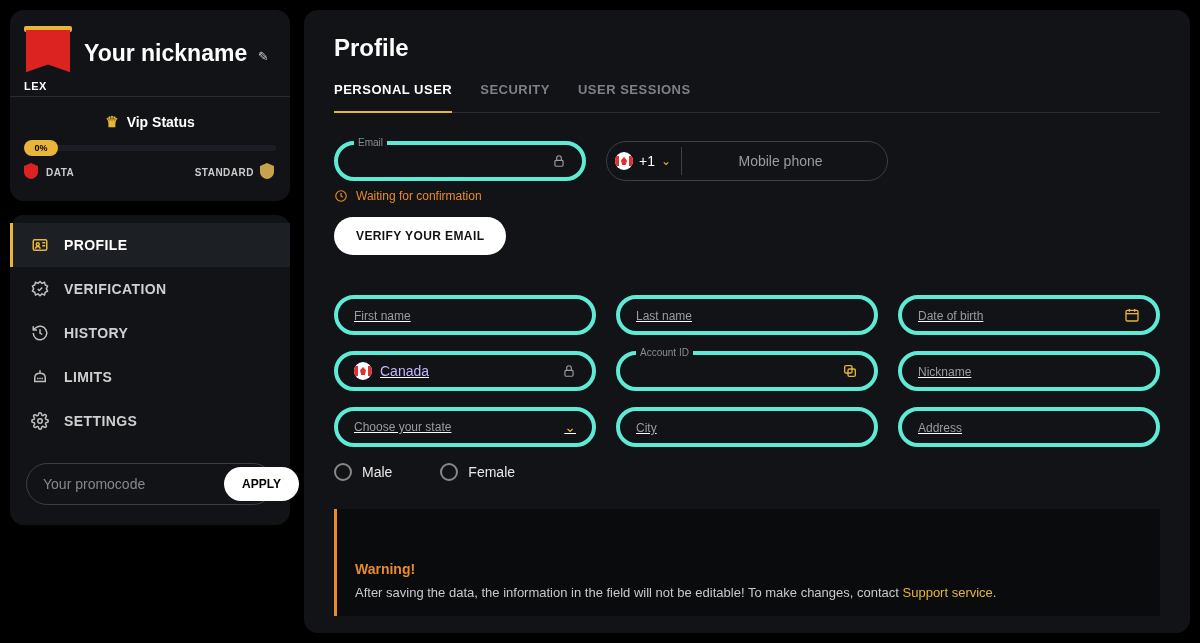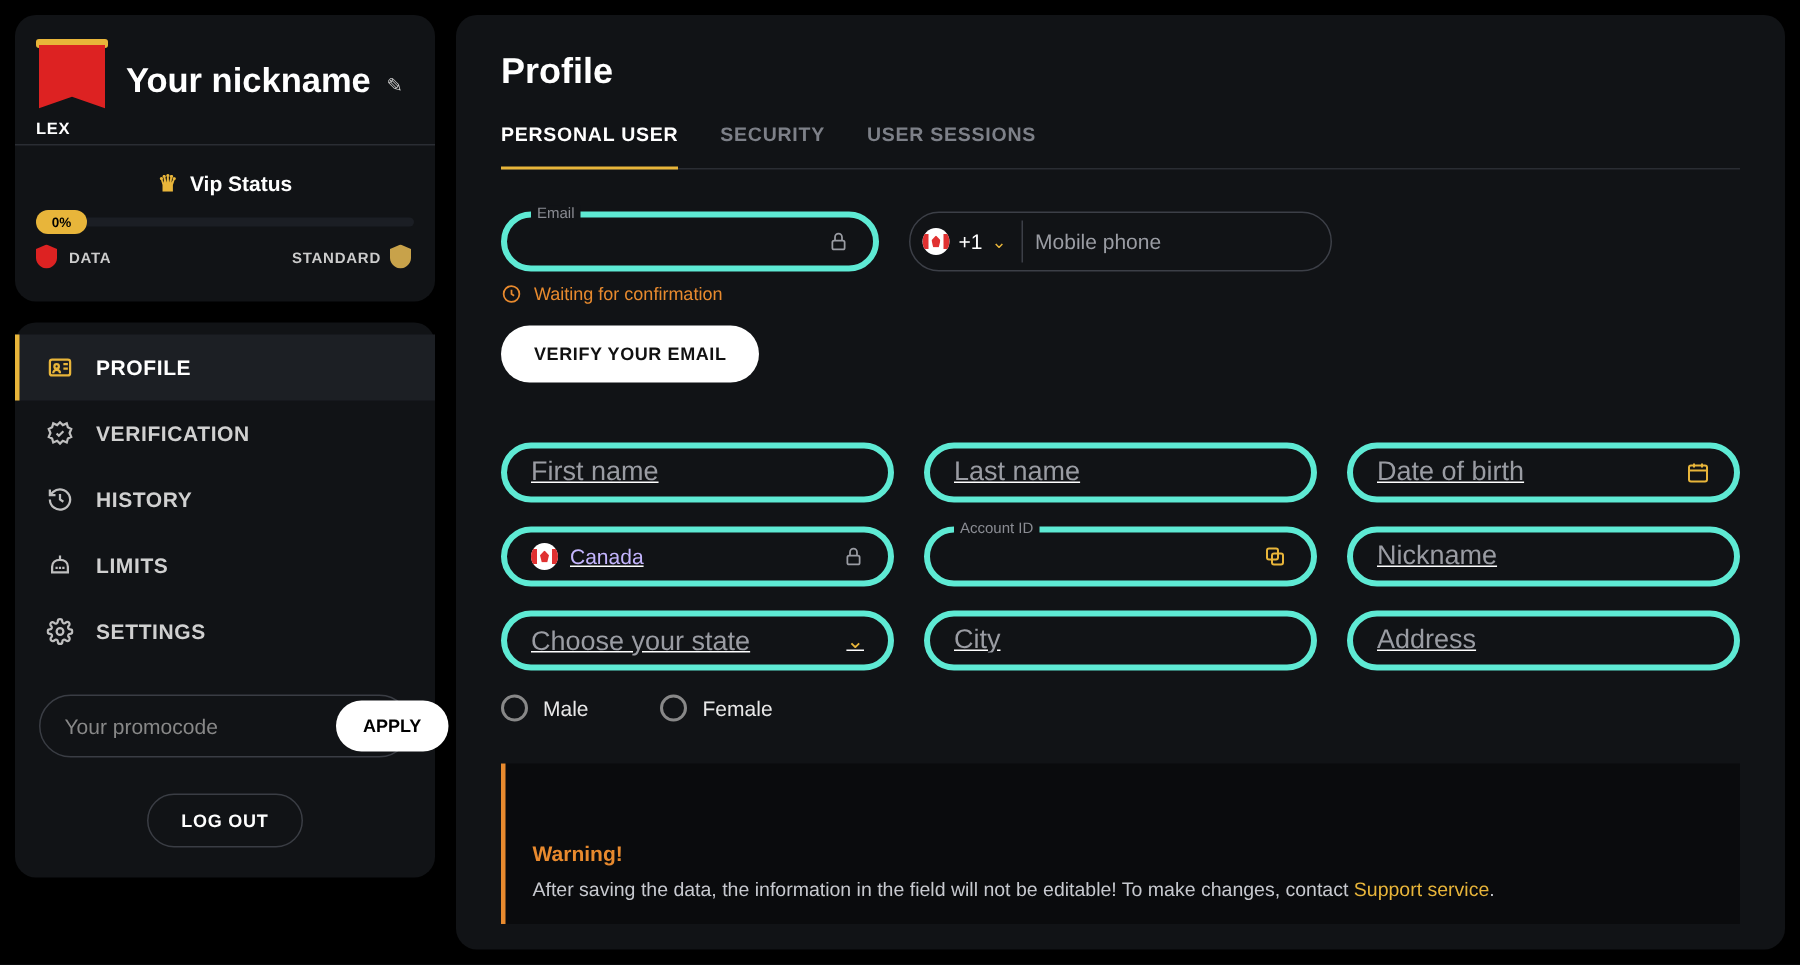--- a/index.html
+++ b/index.html
@@ -133,21 +133,21 @@
   .field {
     position:relative; height:40px;
     border:4px solid #5eead4; border-radius:22px;
     display:flex; align-items:center; padding:0 16px;
     background:transparent;
     text-decoration:underline;
   }
   .field input, .field .val {
     flex:1; background:transparent; border:none; outline:none; color:#fff; font-size:14px;
   }
-  .field input::placeholder, .field .placeholder { color:#9a9ca3; font-size:18px; }
+  .field input::placeholder, .field .placeholder { color:#9a9ca3; font-size:12px; }
   .field .float-label {
     position:absolute; top:-8px; left:16px; font-size:10px; color:#8a8c93;
     background:#111316; padding:0 4px;
   }
   .field .trail-ic { color:#9a9ca3; font-size:14px; }
   .field .trail-ic.gold { color:#e8b53a; }
 
   .phone-field {
     border:1px solid #3c3f47; border-radius:22px; height:40px;
     display:flex; align-items:center; padding:0 16px 0 8px; gap:8px;
@@ -164,21 +164,21 @@
   }
   .flag-dot::before { left:0; top:4px; width:4px; height:10px; }
   .flag-dot::after  { right:0; top:4px; width:4px; height:10px; }
   .flag-dot .leaf {
     position:absolute; left:6px; top:5px; width:6px; height:8px; background:#e03131;
     clip-path: polygon(50% 0, 100% 40%, 80% 100%, 20% 100%, 0 40%);
   }
   .cc-code { font-size:14px; color:#fff; }
   .chev { color:#e8b53a; font-size:12px; }
   .phone-field input {
-    flex:1; background:transparent; border:none; outline:none; color:#fff; font-size:14px;
+    flex:1; background:transparent; border:none; outline:none; color:#fff; font-size:14px;text-align:center;
   }
   .phone-field input::placeholder { color:#9a9ca3; }
 
   .status-line {
     display:flex; align-items:flex-start; gap:8px; margin-top:8px;
     color:#e88a2e; font-size:12px;
   }
   .status-line .ic { width:14px; height:14px; }
 
   .verify-btn {
@@ -320,23 +320,20 @@
           </svg>
       </span>
       <span>SETTINGS</span>
     </div>
 
     <div class="promo-row">
       <input placeholder="Your promocode" style="">
       <button class="apply-btn">APPLY</button>
     </div>
 
-    <div class="logout-wrap">
-      <button class="logout-btn">LOG OUT</button>
-    </div>
   </div>
 
 </div>
 
 <div class="main">
   <div class="page-title">Profile</div>
 
   <div class="tabs">
     <div class="tab active">PERSONAL USER</div>
     <div class="tab">SECURITY</div>

